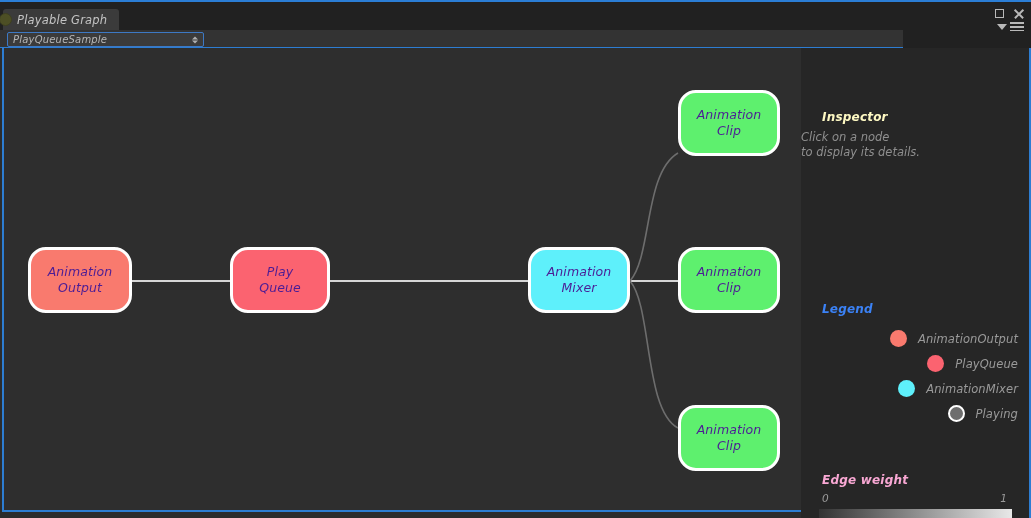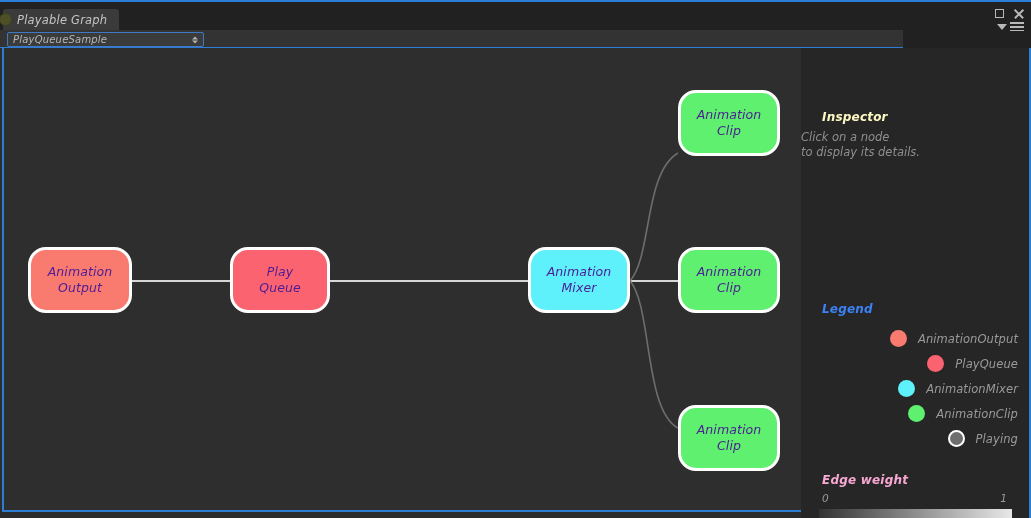--- a/index.html
+++ b/index.html
@@ -389,24 +389,20 @@
           </div>
           <div class="legend-item">
             <span class="legend-swatch" style="background: rgb(251, 99, 112);"></span>
             <span class="legend-label">PlayQueue</span>
           </div>
           <div class="legend-item">
             <span class="legend-swatch" style="background: rgb(94, 240, 251);"></span>
             <span class="legend-label">AnimationMixer</span>
           </div>
           <div class="legend-item">
-            <span class="legend-swatch" style="background: rgb(94, 240, 110);"></span>
-            <span class="legend-label">AnimationClip</span>
-          </div>
-          <div class="legend-item">
             <span class="legend-swatch" style="background: rgb(110, 110, 110); border: 2px solid rgb(255, 255, 255); box-sizing: border-box;"></span>
             <span class="legend-label">Playing</span>
           </div>
         </div>
 
       <div class="edgeweight-title">Edge weight</div>
       <div class="edgeweight-min">0</div>
       <div class="edgeweight-max">1</div>
       <div class="edgeweight-bar"></div>
 

